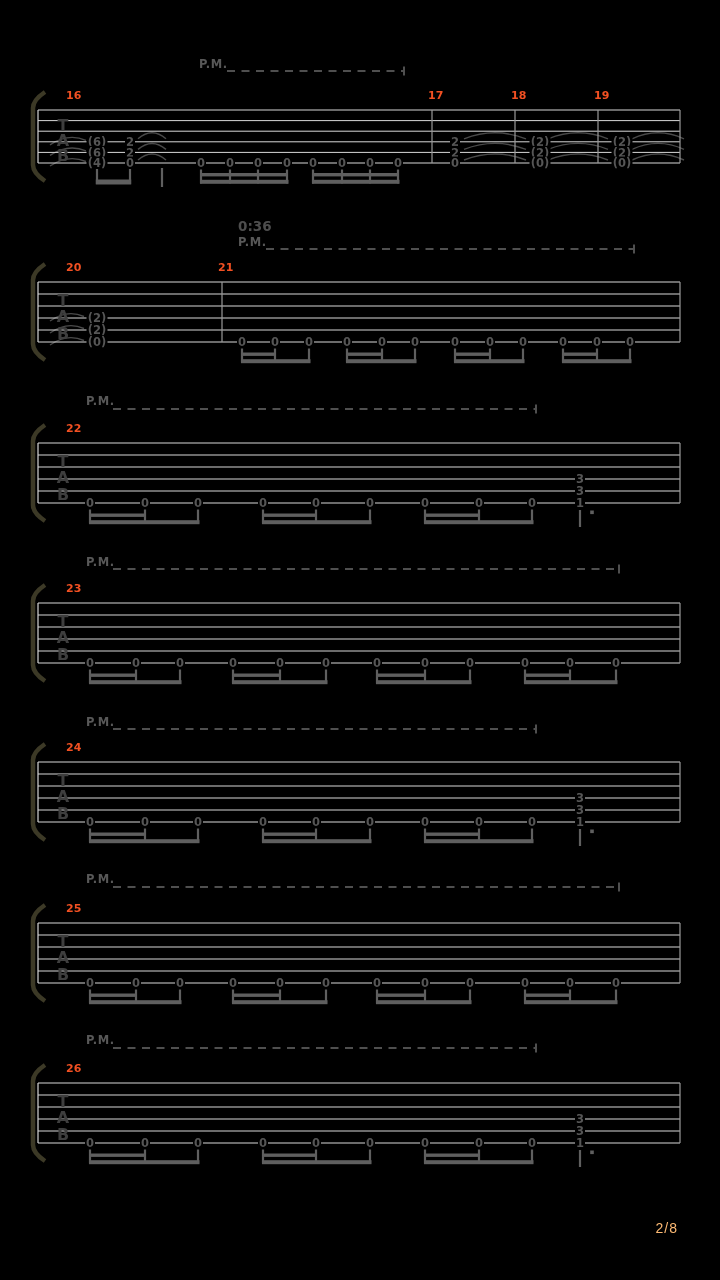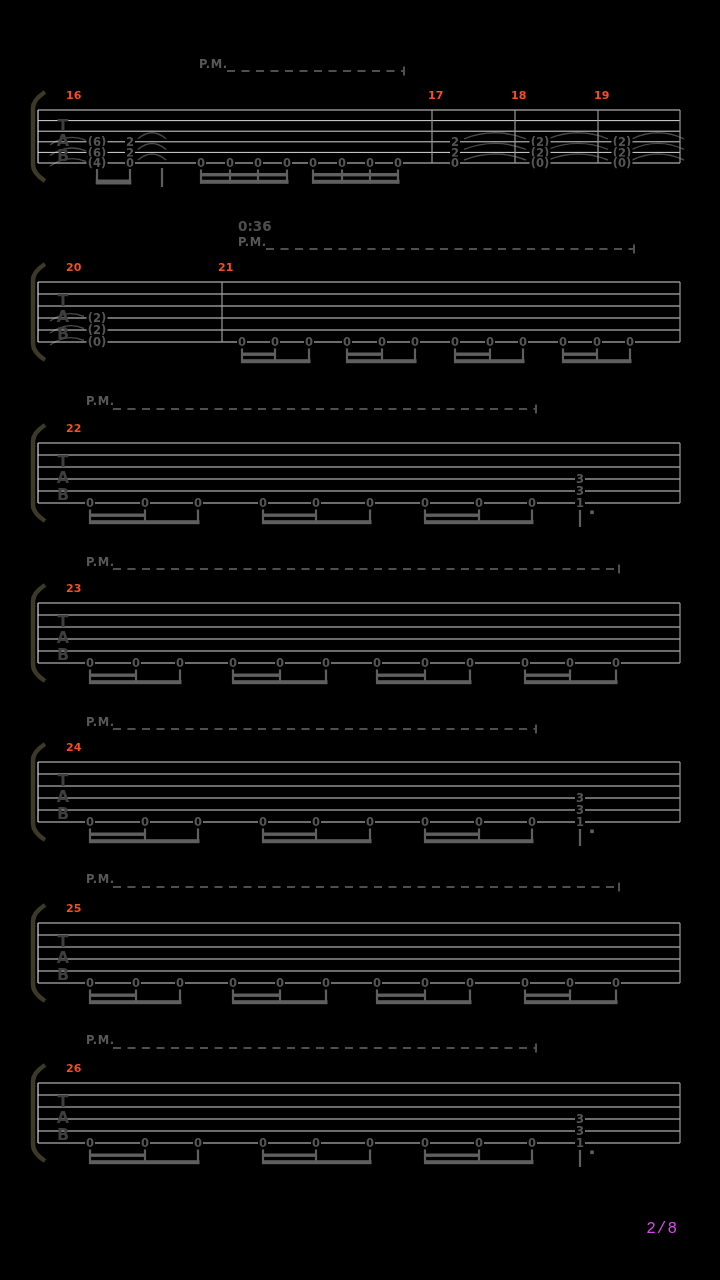--- a/index.html
+++ b/index.html
@@ -1,20 +1,20 @@
 <!DOCTYPE html>
 <html><head>
 <meta charset="utf-8">
 <style>
   html,body{margin:0;padding:0;background:#000;}
   #page{position:relative;width:720px;height:1280px;background:#000;overflow:hidden;
         font-family:"DejaVu Sans","Liberation Sans",sans-serif;}
   #score-svg{position:absolute;left:0;top:0;}
-  #page-indicator{position:absolute;right:42px;top:1220px;color:#d946ef;font-size:16px;
-        letter-spacing:1px;font-family:Liberation Mono, monospace;}
+  #page-indicator{position:absolute;right:42px;top:1220px;color:#fdba74;font-size:14px;
+        letter-spacing:1px;font-family:Liberation Sans, sans-serif;}
   text{font-family:"DejaVu Sans","Liberation Sans",sans-serif;}
 </style>
 </head>
 <body>
 
 <div id="page">
   <svg id="score-svg" width="720" height="1280">
       <g>
         <path d="M 50 144.8 Q 68 132.8 86 140.3" fill="none" stroke="#4a4a4a" stroke-width="1.4"></path>
         <path d="M 50 155.4 Q 68 143.4 86 150.9" fill="none" stroke="#4a4a4a" stroke-width="1.4"></path>

